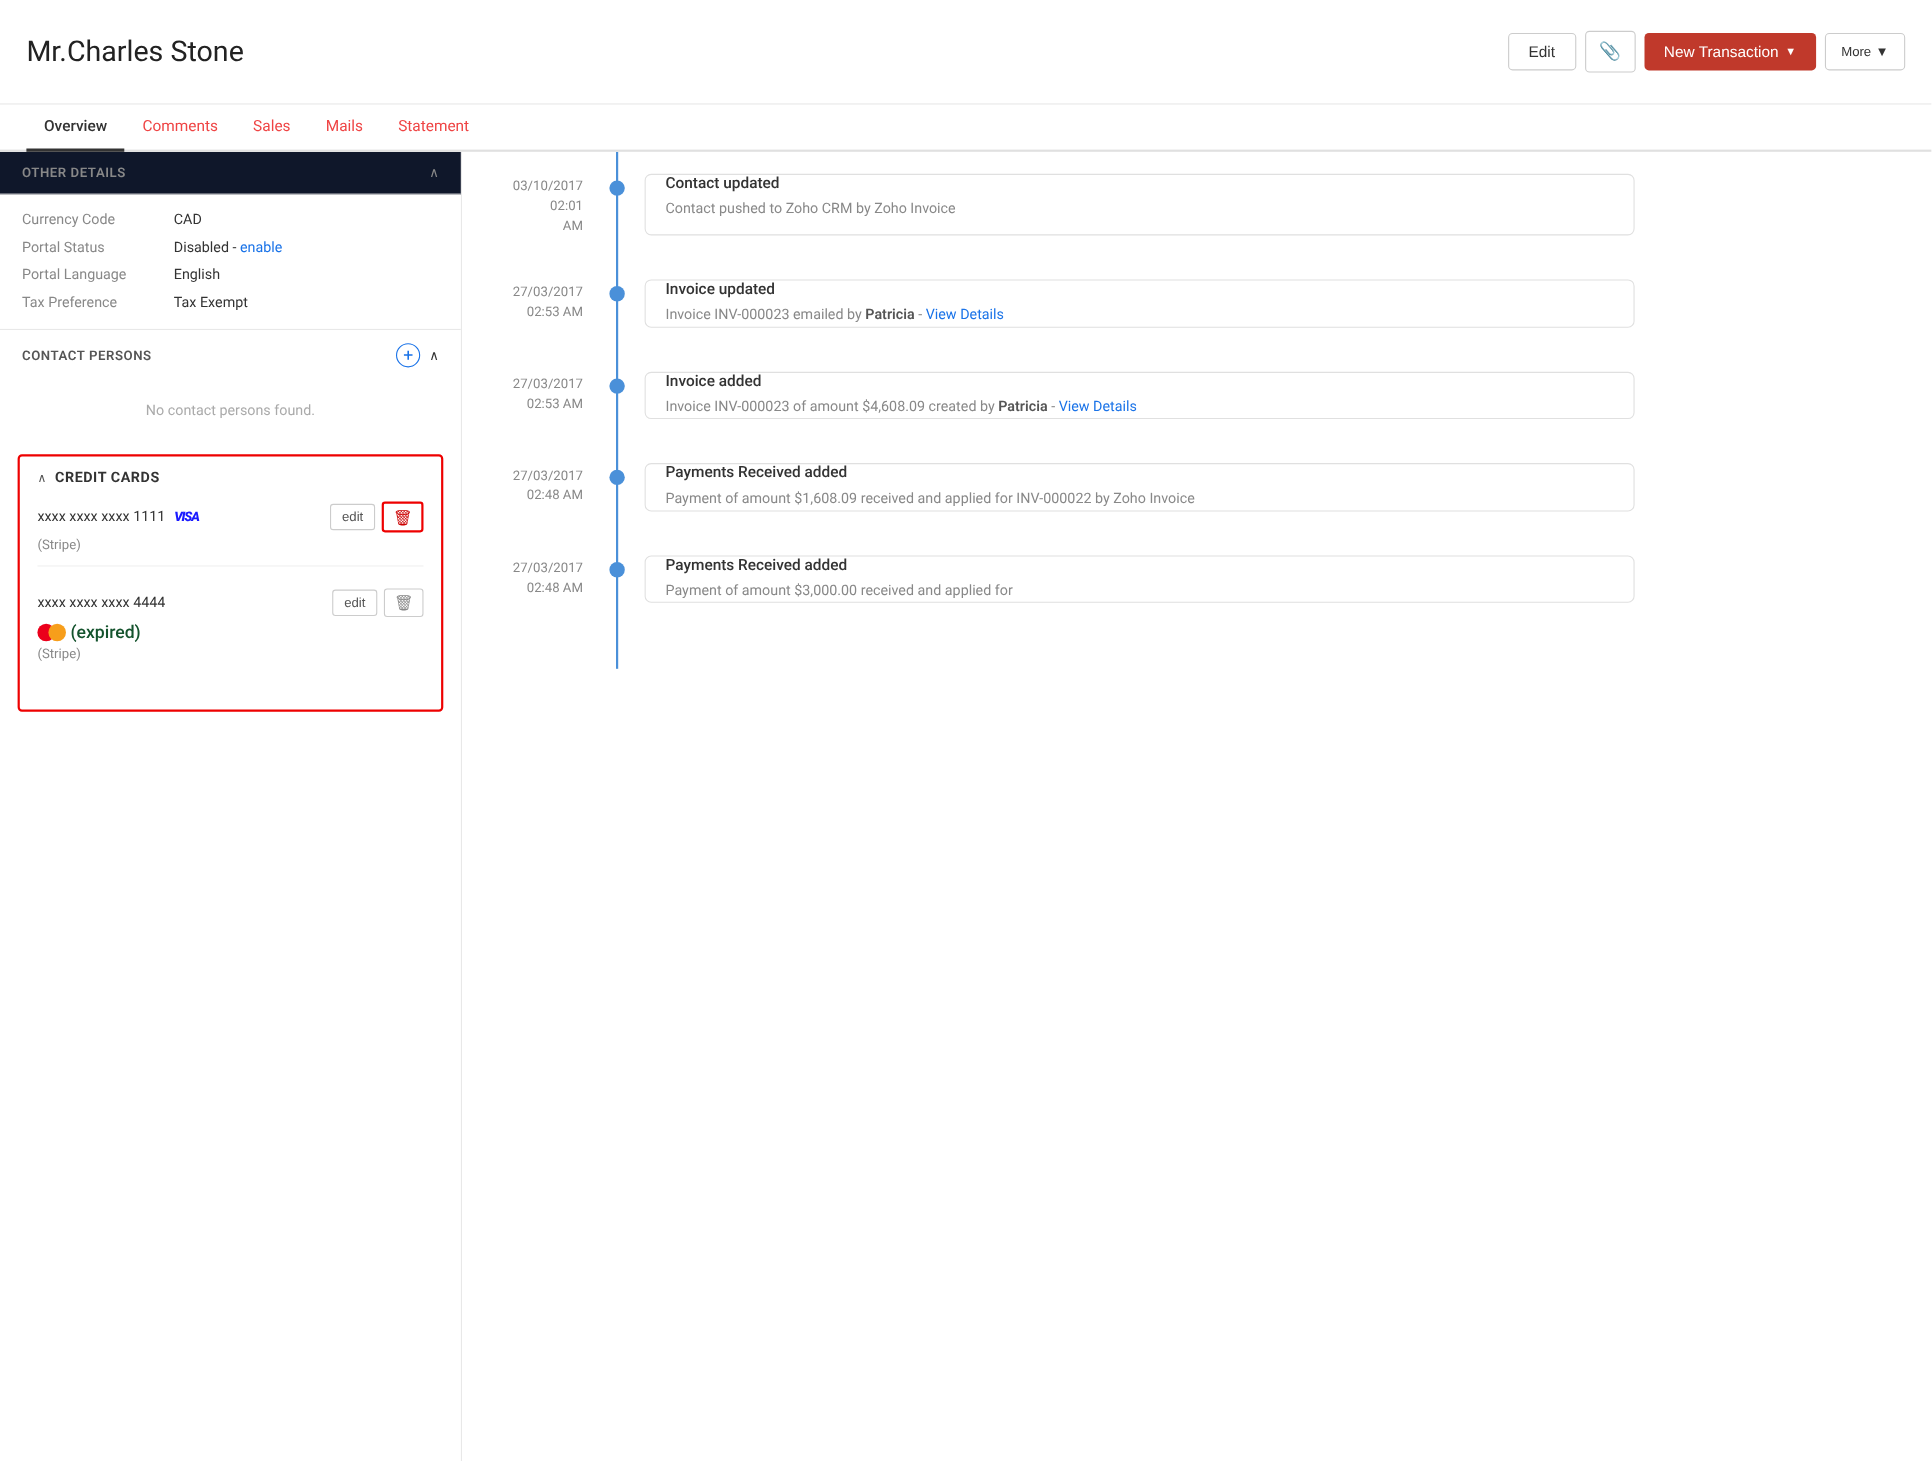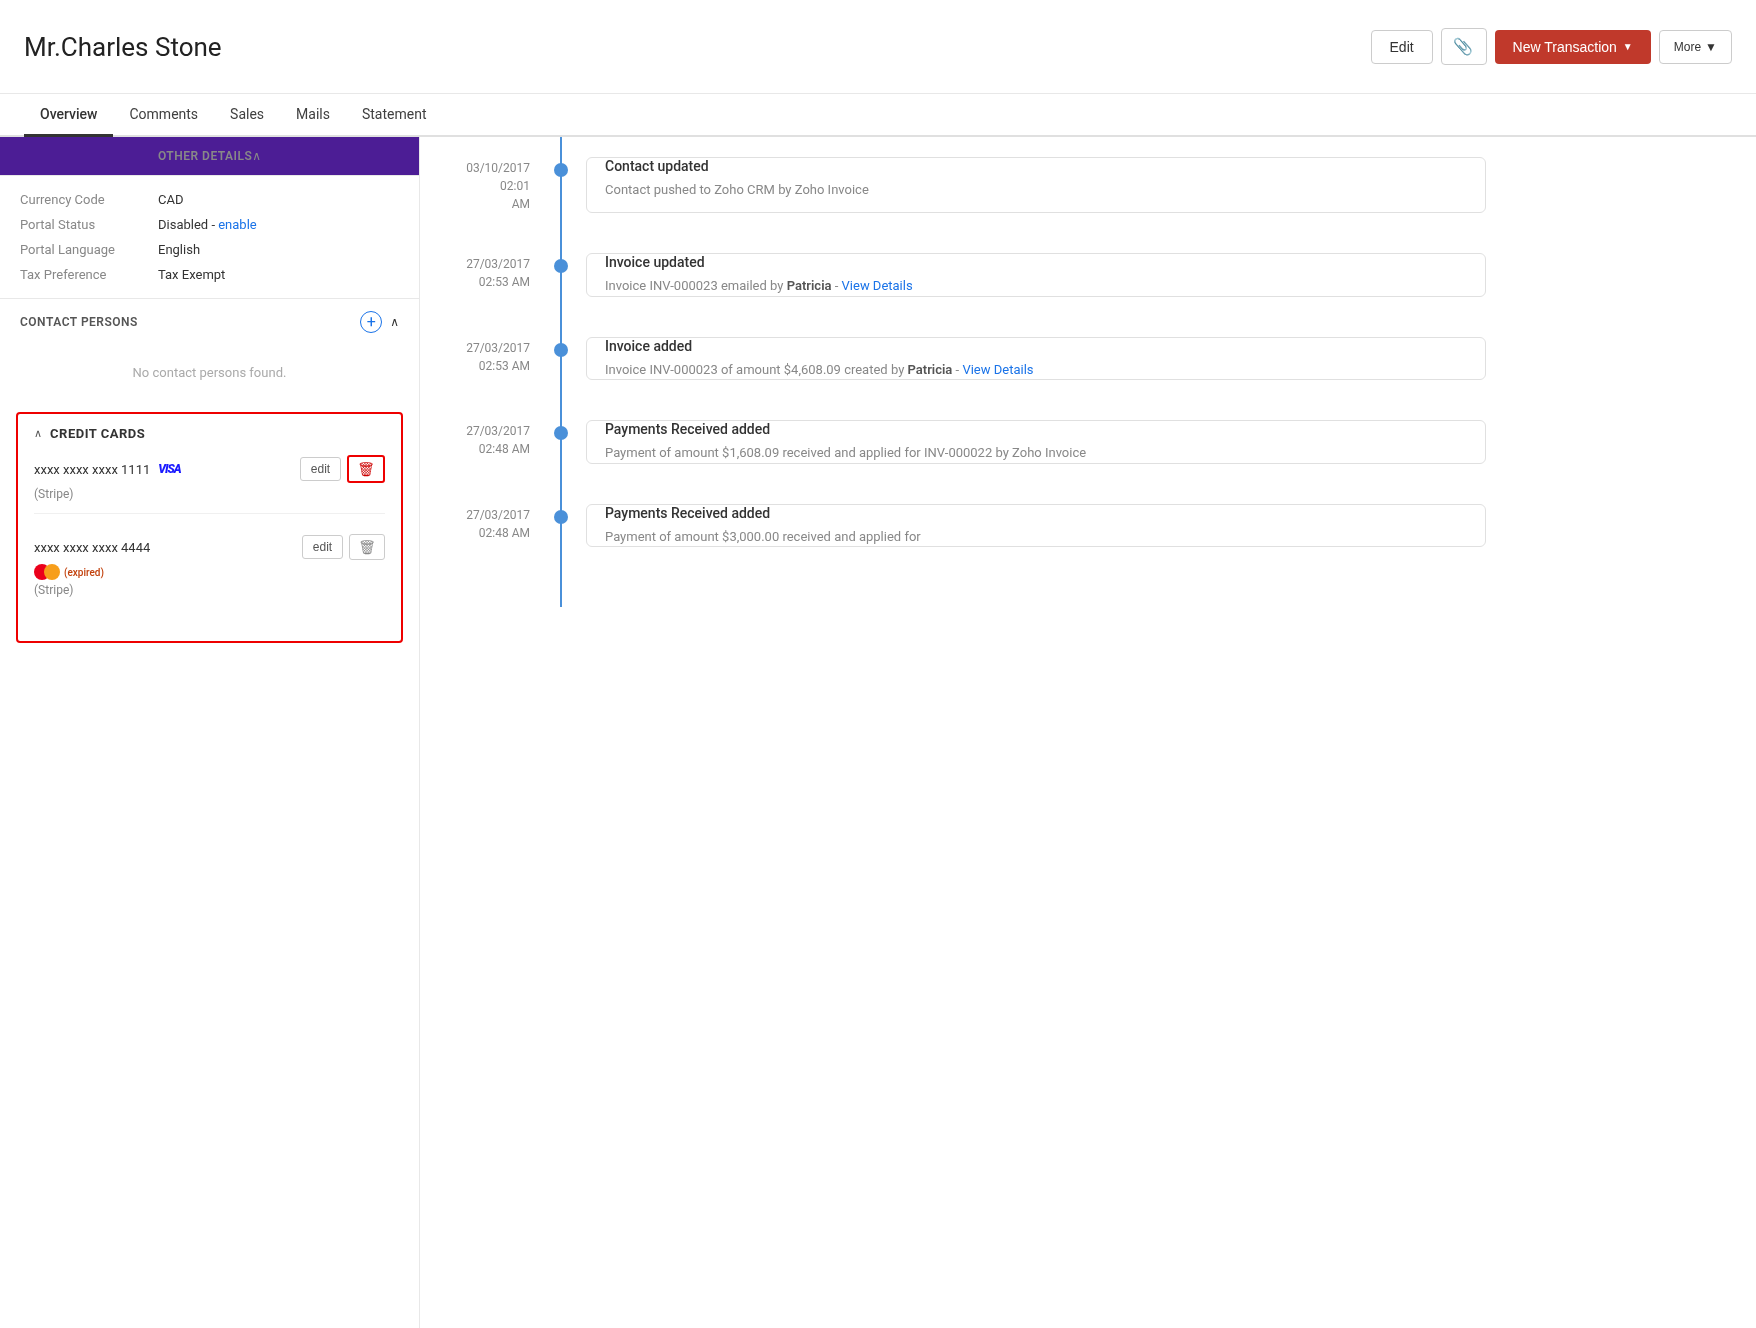--- a/index.html
+++ b/index.html
@@ -71,21 +71,21 @@
     .tabs {
       display: flex;
       gap: 0;
       padding: 0 24px;
       border-bottom: 2px solid #e0e0e0;
     }
     .tab {
       padding: 12px 16px;
       cursor: pointer;
       font-size: 14px;
-      color: #404040;
+      color: #ef4444;
       border-bottom: 3px solid transparent;
       margin-bottom: -2px;
     }
     .tab.active {
       color: #333;
       border-bottom: 3px solid #333;
       font-weight: 500;
     }
     .tab:first-child {
       color: #333;
@@ -104,23 +104,23 @@
       min-width: 420px;
       border-right: 1px solid #e8e8e8;
       overflow-y: auto;
       padding-bottom: 20px;
     }
 
     
     .section-header {
       display: flex;
       align-items: center;
-      justify-content: center;
+      justify-content: space-between;
       padding: 12px 20px;
-      background: #4c1d95;
+      background: #0f172a;
       border-bottom: 1px solid #e8e8e8;
     }
     .section-header-title {
       font-size: 12px;
       font-weight: 600;
       color: #888;
       letter-spacing: 0.5px;
       text-transform: uppercase;
     }
     .section-header-controls {
@@ -292,22 +292,22 @@
     }
     .mc-circle2 {
       width: 16px;
       height: 16px;
       border-radius: 50%;
       background: #f79e1b;
       display: inline-block;
       margin-left: -6px;
     }
     .expired-label {
-      color: #c2410c;
-      font-size: 10px;
+      color: #14532d;
+      font-size: 16px;
       font-weight: 500;
     }
 
     
     .timeline-panel {
       flex: 1;
       overflow-y: auto;
       padding: 0 20px;
     }
     .timeline-container {

